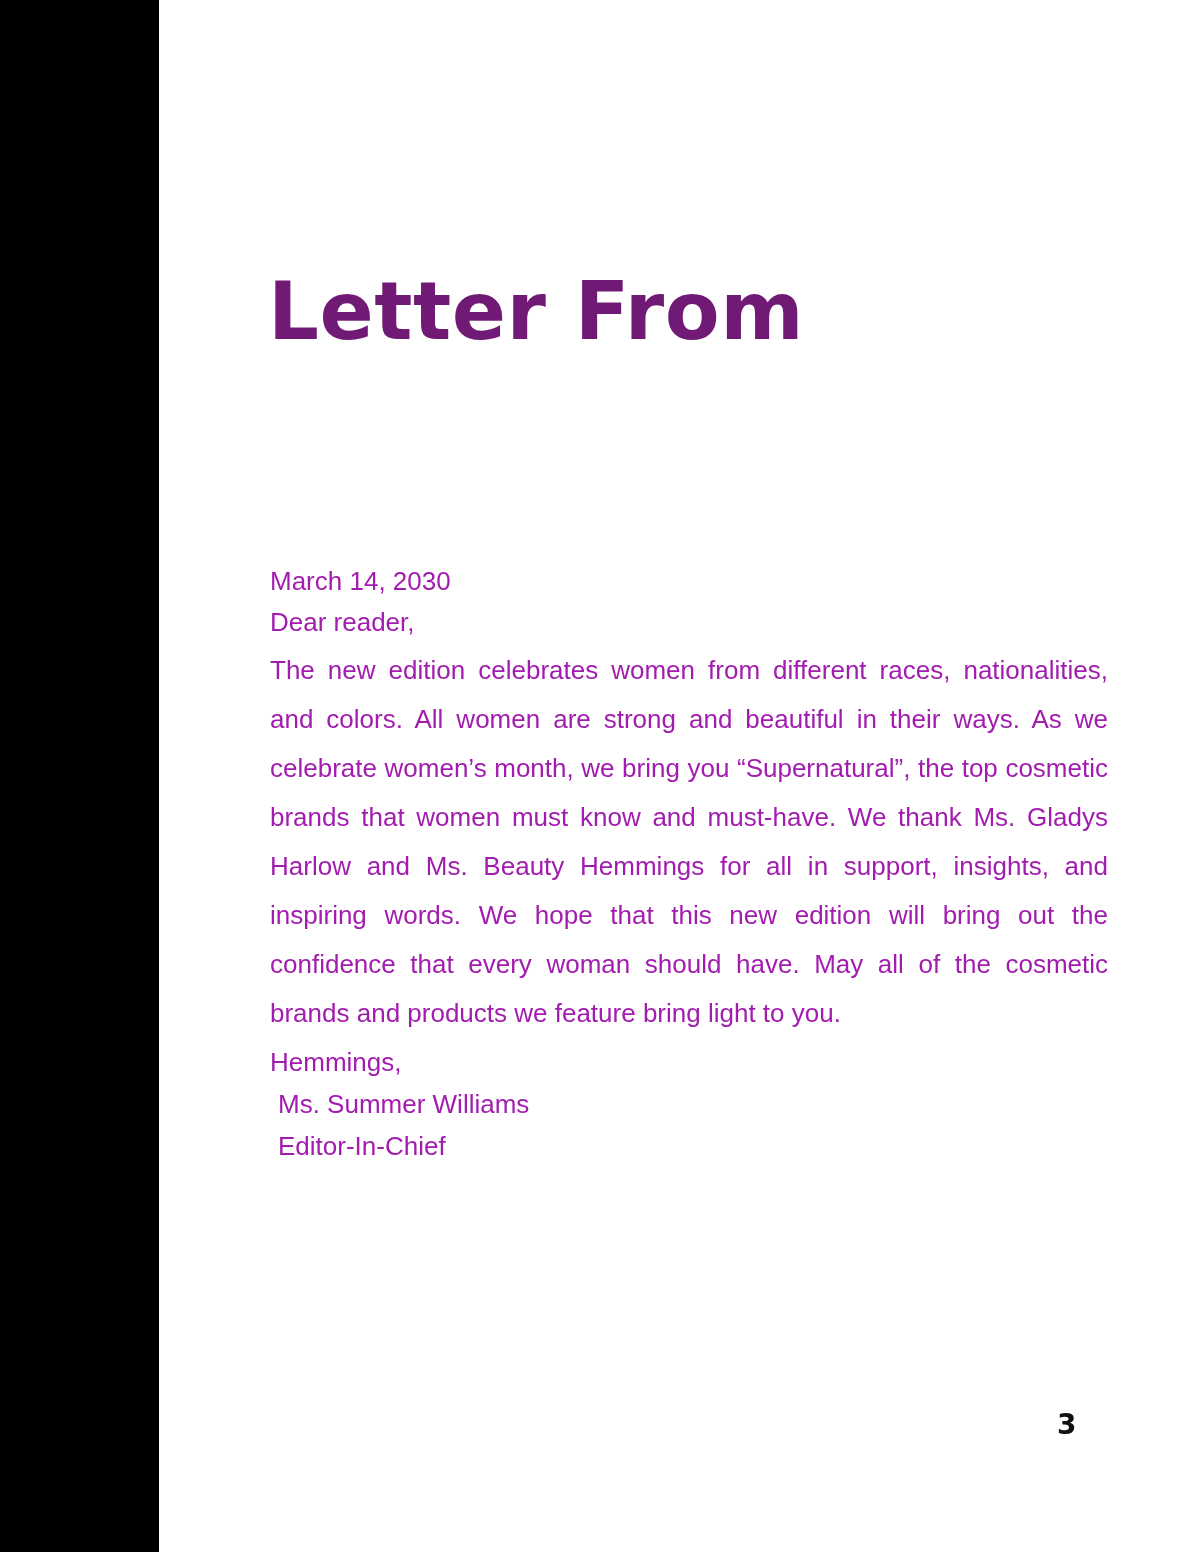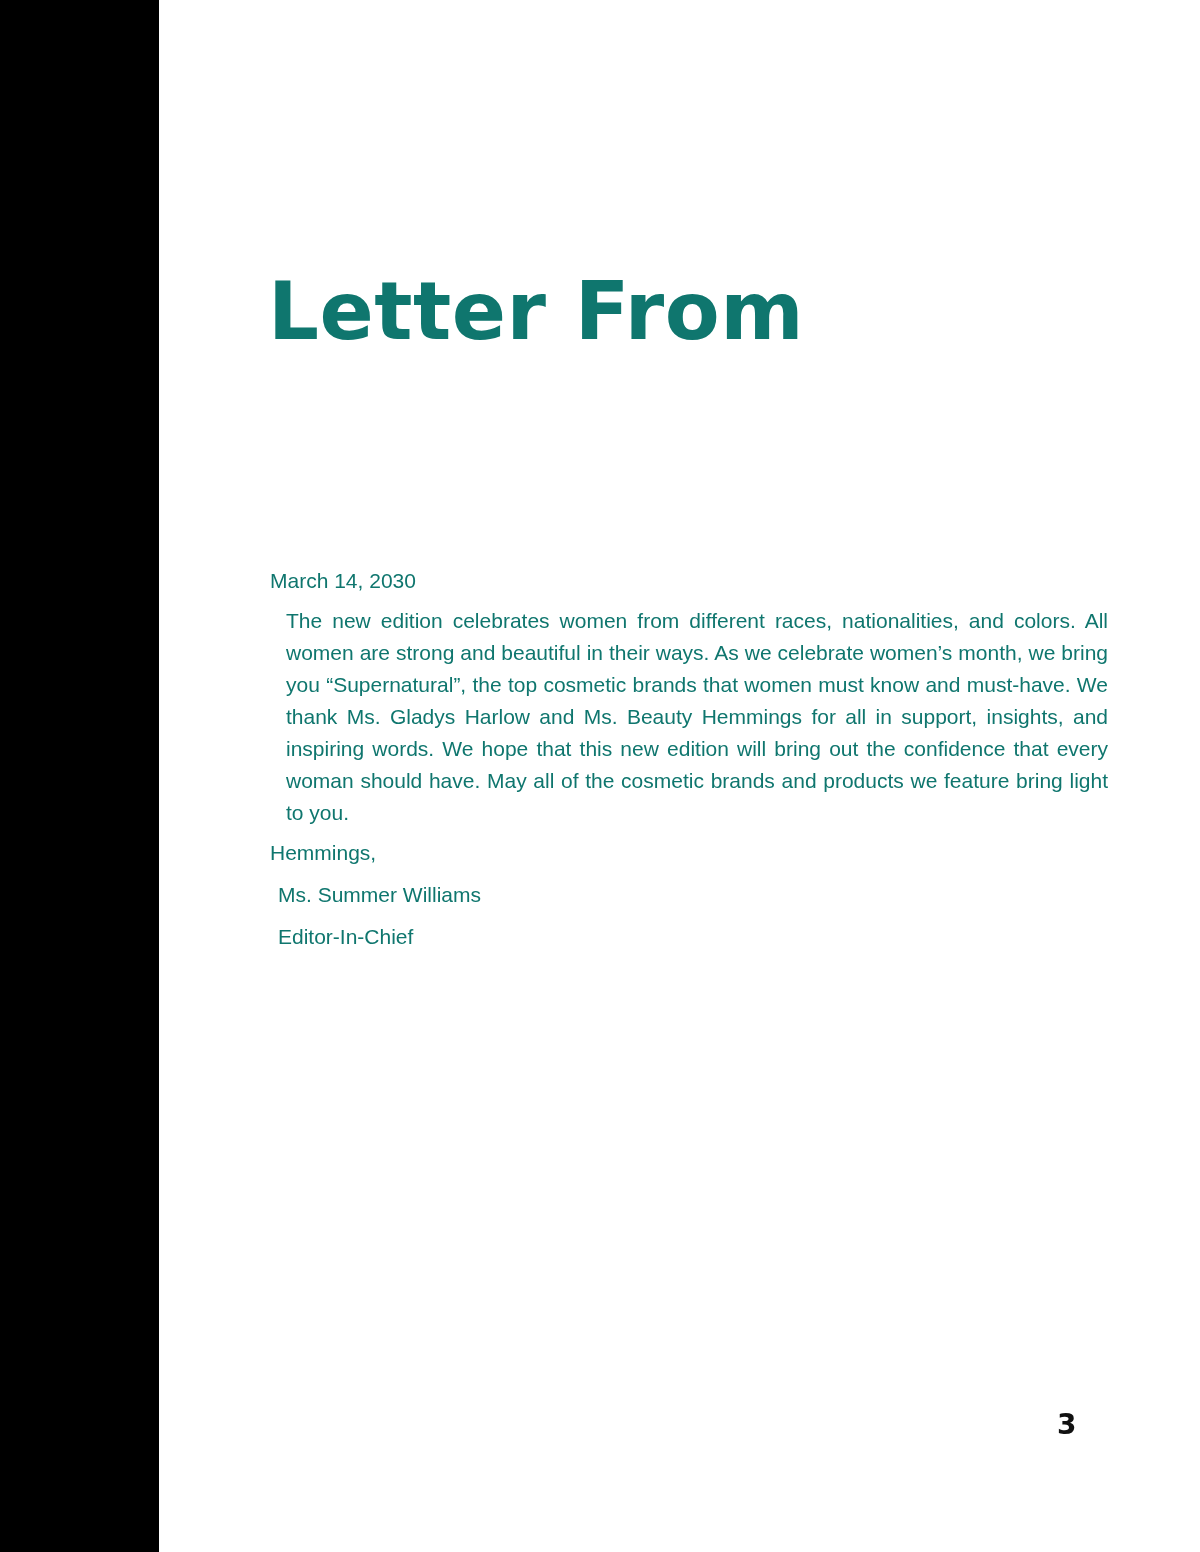--- a/index.html
+++ b/index.html
@@ -26,40 +26,40 @@
     }
     .title {
       position: absolute;
       left: 268px;
       top: 268px;
       margin: 0;
       font-family: "DejaVu Sans", sans-serif;
       font-weight: bold;
       font-size: 80px;
       line-height: 88px;
-      color: #0f766e;
+      color: #701a75;
       letter-spacing: 0.5px;
     }
     .title span { display: block; }
     .letter {
       position: absolute;
       left: 270px;
       top: 564px;
       width: 838px;
       font-family: "Liberation Sans", sans-serif;
-      font-size: 21px;
-      color: #0f766e;
+      font-size: 26px;
+      color: #a21caf;
     }
     .line {
       margin: 0 0 7px 0;
       line-height: 34px;
     }
     .body-text {
-      margin: 0 0 7px 16px;
-      line-height: 32px;
+      margin: 0 0 7px 0;
+      line-height: 49px;
       text-align: justify;
     }
     .sig {
       margin: 8px;
       line-height: 34px;
     }
     .page-number {
       position: absolute;
       left: 1057px;
       top: 1408px;
@@ -74,20 +74,21 @@
 
 <div class="page">
   <div class="side-bar"></div>
 
   <h1 class="title">
     <span>Letter From</span>
   </h1>
 
   <div class="letter">
     <p class="line">March 14, 2030</p>
+    <p class="line">Dear reader,</p>
     <p class="body-text">The new edition celebrates women from different races, nationalities, and colors. All women are strong and beautiful in their ways. As we celebrate women’s month, we bring you “Supernatural”, the top cosmetic brands that women must know and must-have. We thank Ms. Gladys Harlow and Ms. Beauty Hemmings for all in support, insights, and inspiring words. We hope that this new edition will bring out the confidence that every woman should have. May all of the cosmetic brands and products we feature bring light to you.</p>
     <p class="line">Hemmings,</p>
     <p class="sig">Ms. Summer Williams</p>
     <p class="sig">Editor-In-Chief</p>
   </div>
 
   <div class="page-number">3</div>
 </div>
 
 </body></html>

